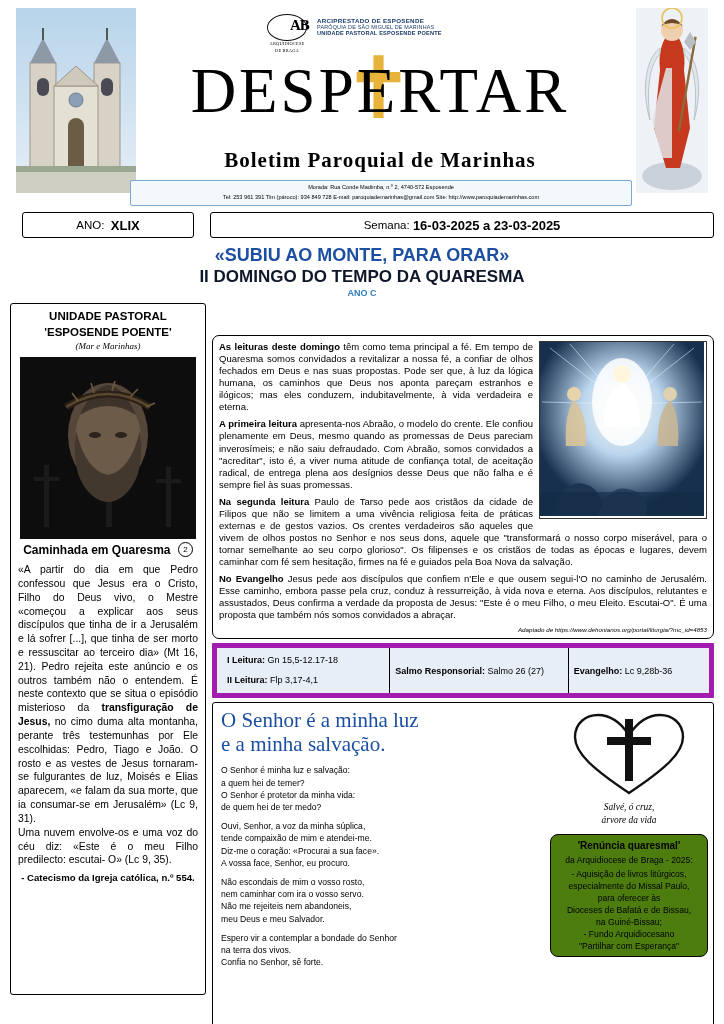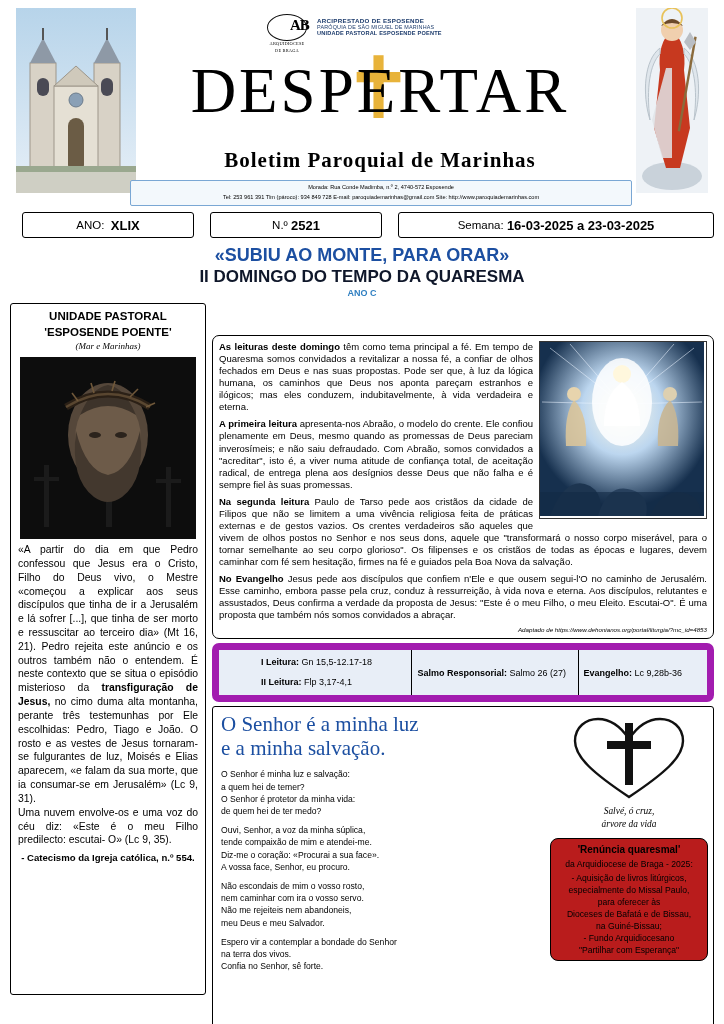--- a/index.html
+++ b/index.html
@@ -165,24 +165,23 @@
     float:right;width:166px;height:176px;margin:0 0 4px 6px;
     border:1px solid #333;overflow:hidden;
   }
   .adapt{
     font-size:6.2px;text-align:right;font-style:italic;
     font-family:"Liberation Sans",sans-serif;margin-top:2px;
   }
 
   
   .readings{
-    display:flex;border:7px solid #a21caf;border-radius:7px;margin-top:4px;
+    display:flex;border:5px solid #a21caf;border-radius:1px;margin-top:4px;
     font-family:"Liberation Sans",sans-serif;font-size:9px;
     background:#e8eef7;
-    padding-left:32px;
   }
   .readings div{padding:3px 5px;}
   .rd1{width:33%;border-right:1px solid #000;line-height:1.5;}
   .rd2{width:34%;border-right:1px solid #000;display:flex;align-items:center;}
   .rd3{flex:1;display:flex;align-items:center;}
   .readings b{font-weight:bold;}
 
   
   .psalmWrap{
     border:1px solid #000;border-radius:3px;margin-top:4px;
@@ -199,21 +198,21 @@
   .psalmBody p{margin:0 0 7px 0;}
 
   .psalmRight{width:168px;padding:4px 5px;box-sizing:border-box;}
   .heartwrap{height:92px;display:flex;align-items:center;justify-content:center;}
   .heartcap{
     text-align:center;font-family:"Liberation Serif",serif;font-style:italic;
     font-size:9.4px;line-height:1.3;margin-top:2px;
   }
   .renBox{
     border:1px solid #000;border-radius:8px;
-    background:#b91c1c;
+    background:#4d7c0f;
     margin-top:8px;padding:4px 5px;
     text-align:center;
     font-family:"Liberation Sans",sans-serif;
     font-size:8.6px;line-height:1.4;
   }
   .renBox .rt{font-weight:bold;font-size:10px;display:block;margin-bottom:1px;}
   .renBox .rs{display:block;margin-bottom:2px;}
 </style>
 </head>
 <body>
@@ -291,24 +290,20 @@
       <div>Morada: Rua Conde Madimba, n.º 2, 4740-572 Esposende</div>
       <div>Tel: 253 961 391   Tlm (pároco): 934 849 728   E-mail: paroquiademarinhas@gmail.com   Site: http://www.paroquiademarinhas.com</div>
     </div>
   </div>
 
   <div class="inforow">
     <div class="infocell c1">
       <span>ANO:</span>&nbsp;&nbsp;
       <b>XLIX</b>
     </div>
-    <div class="infocell c2">
-      <span>N.º</span>&nbsp;
-      <b>2521</b>
-    </div>
     <div class="infocell c3">
       <span>Semana:</span>&nbsp;
       <b>16-03-2025 a 23-03-2025</b>
     </div>
   </div>
 
   <div class="headline">
     <div class="hl1">«SUBIU AO MONTE, PARA ORAR»</div>
     <div class="hl2">II DOMINGO DO TEMPO DA QUARESMA</div>
     <div class="hl3">ANO C</div>
@@ -349,20 +344,24 @@
             <g stroke="#70583a" stroke-width="1.6">
               <path d="M58 44 l-6 -8"></path>
                 <path d="M74 36 l-3 -10"></path>
                 <path d="M92 34 l3 -10"></path>
                 <path d="M110 40 l8 -8"></path>
                 <path d="M126 50 l9 -4"></path>
             </g>
           </svg>
         </div>
 
+        <div class="capt">
+          <span>Caminhada em Quaresma</span>
+          <span class="pagenum">2</span>
+        </div>
 
         <div class="artLeft">
           <span>«A partir do dia em que Pedro confessou que Jesus era o Cristo, Filho do Deus vivo, o Mestre «começou a explicar aos seus discípulos que tinha de ir a Jerusalém e lá sofrer [...], que tinha de ser morto e ressuscitar ao terceiro dia» (Mt 16, 21). Pedro rejeita este anúncio e os outros também não o entendem. É neste contexto que se situa o episódio misterioso da </span><b>transfiguração de Jesus,</b><span> no cimo duma alta montanha, perante três testemunhas por Ele escolhidas: Pedro, Tiago e João. O rosto e as vestes de Jesus tornaram-se fulgurantes de luz, Moisés e Elias aparecem, «e falam da sua morte, que ia consumar-se em Jerusalém» (Lc 9, 31).</span>
           <br>
           <span>Uma nuvem envolve-os e uma voz do céu diz: «Este é o meu Filho predilecto: escutai- O» (Lc 9, 35).</span>
           <span class="src">- Catecismo da Igreja católica, n.º 554.</span>
         </div>
       </div>
     </div>
 

